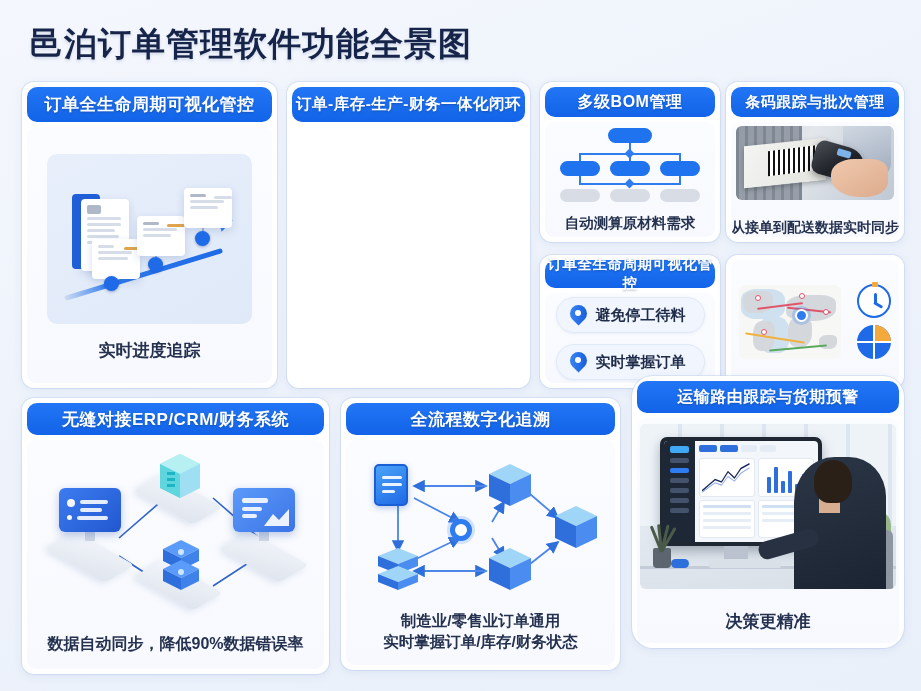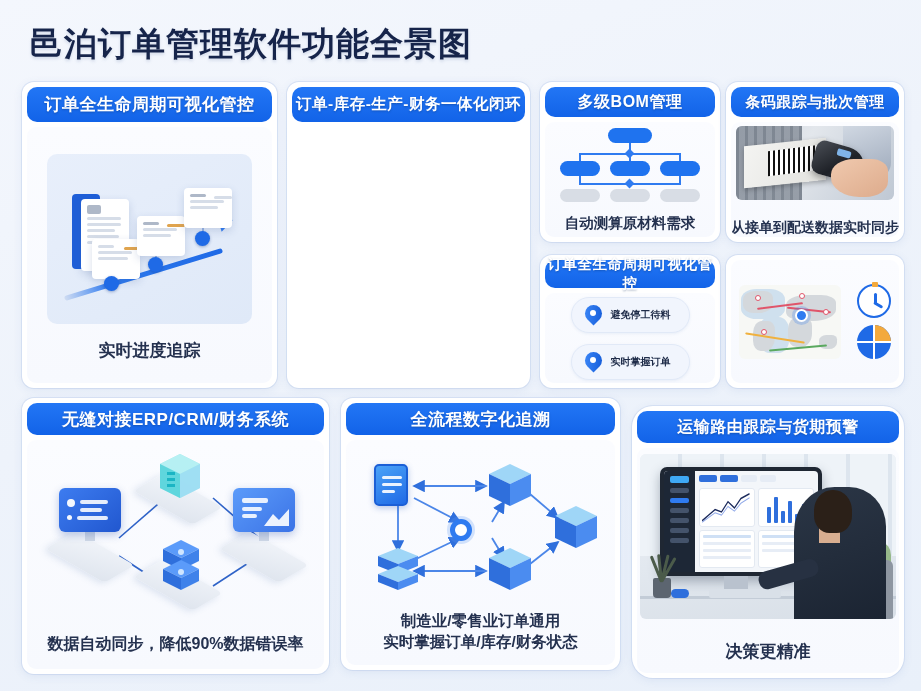--- a/index.html
+++ b/index.html
@@ -191,26 +191,26 @@
   .clock-ic .h { position: absolute; background: #1f6ae6; border-radius: 2px; }
   .pie-ic { position: absolute; border-radius: 50%; background: #1f6ae6; }
   .pie-ic .sl {
     position: absolute; right: 0; top: 0; width: 50%; height: 50%;
     background: #f3a93c; border-radius: 0 100% 0 0;
   }
   .pie-ic .cross-v, .pie-ic .cross-h { position: absolute; background: #fff; }
 
   
   .pill {
-    display: flex; align-items: center; gap: 9px;
+    display: flex; align-items: flex-end; gap: 9px;
     background: #f1f5fd;
     border: 1px solid #e1e9f7;
     border-radius: 20px;
     padding: 7px 18px 7px 13px;
-    color: #1f2c49; font-weight: 700; font-size: 10px;
+    color: #1f2c49; font-weight: 700; font-size: 15px;
     box-shadow: 0 1px 3px rgba(90,125,190,.10);
   }
   .pin-ic {
     width: 17px; height: 20px; position: relative; flex: none;
   }
   .pin-ic:before {
     content:""; position: absolute; left: 0; top: 0;
     width: 17px; height: 17px; border-radius: 50% 50% 50% 0;
     transform: rotate(-45deg);
     background: linear-gradient(140deg,#3f8bfa,#1158d6);
@@ -586,21 +586,21 @@
           </svg>
         </div>
       </div>
       <div class="caption" style="font-size:15.5px;">
         <div>制造业/零售业订单通用</div>
         <div>实时掌握订单/库存/财务状态</div>
       </div>
     </div>
   </div>
 
-  <div class="card" style="left:632px; top:406px; width:272px; height:272px;border-radius:21px;">
+  <div class="card" style="left:632px; top:376px; width:272px; height:272px;border-radius:21px;">
     <div class="card-head" style="height:32px; font-size:16px;">运输路由跟踪与货期预警</div>
     <div class="card-body" style="justify-content:flex-start; padding-top:6px;">
       <div class="photo ph-desk" style="width:256px; height:165px;">
         <div class="winbg"></div>
         <div class="deskline"></div>
         <div class="monitor">
           <div class="screen">
             <div class="snav">
               <i style="background:#3fa9f5;height:7px;"></i>
               <i></i>

